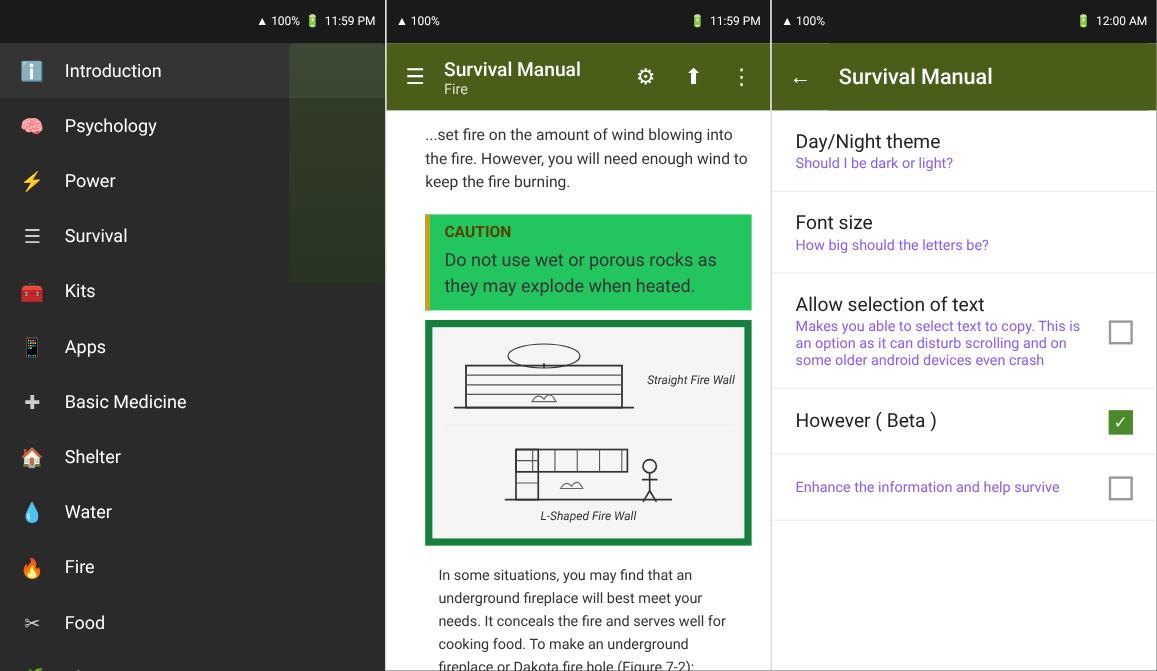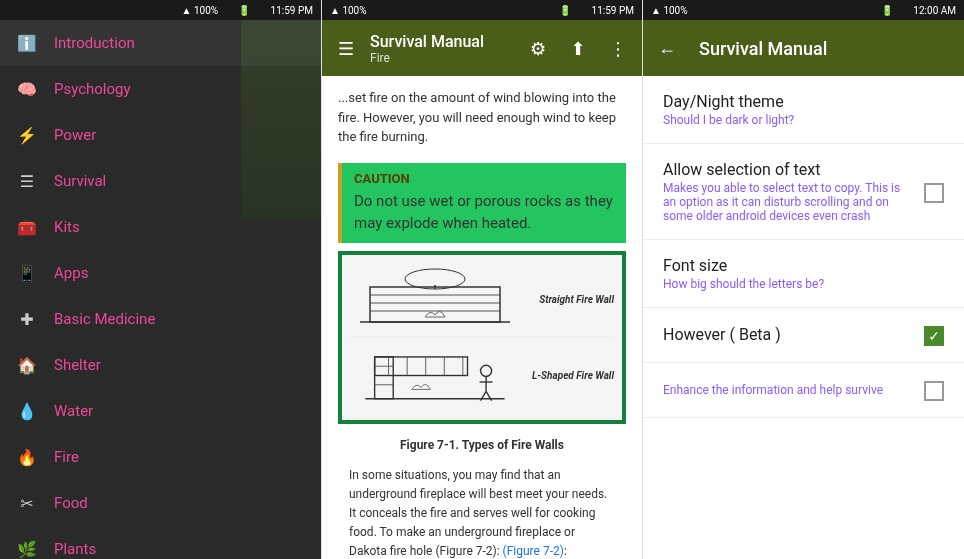--- a/index.html
+++ b/index.html
@@ -8,29 +8,29 @@
       height: 559px;
       display: flex;
       flex-direction: row;
       font-family: 'Roboto', Arial, sans-serif;
       overflow: hidden;
       background: #222;
     }
 
     
     .status-bar {
-      height: 20px;
+      height: 36px;
       background: #1a1a1a;
       display: flex;
       align-items: center;
       justify-content: flex-end;
       padding: 0 8px;
       font-size: 10px;
       color: #fff;
-      gap: 20px;
+      gap: 4px;
     }
 
     
     .panel-nav {
       width: 321px;
       height: 559px;
       background: #2a2a2a;
       display: flex;
       flex-direction: column;
       overflow: hidden;
@@ -65,21 +65,21 @@
       display: flex;
       align-items: center;
       justify-content: center;
       font-size: 16px;
       color: #ccc;
       flex-shrink: 0;
     }
 
     .nav-item .nav-label {
       font-size: 15px;
-      color: #ec4899;
+      color: #ffffff;
       font-weight: 400;
     }
 
     
     .nav-bg-overlay {
       position: absolute;
       right: 0;
       top: 0;
       width: 80px;
       height: 200px;
@@ -133,20 +133,21 @@
       color: #fff;
       cursor: pointer;
       font-size: 18px;
       border-radius: 4px;
     }
 
     .content-body {
       flex: 1;
       overflow-y: auto;
       padding: 0;
+      margin-left: 16px;
     }
 
     .content-text-intro {
       padding: 12px 16px 8px;
       font-size: 13px;
       color: #333;
       line-height: 1.5;
     }
 
     .caution-box {
@@ -164,35 +165,34 @@
     }
 
     .caution-text {
       font-size: 15px;
       color: #333;
       line-height: 1.5;
     }
 
     .fire-walls-img {
       margin: 8px 16px;
-      border: 4px solid #15803d;
+      border: 6px solid #15803d;
       background: #f5f5f5;
       padding: 8px;
-      font-weight: bold;
     }
 
     .fire-wall-section {
       display: flex;
       align-items: center;
       justify-content: space-between;
       padding: 4px 0;
       border-bottom: 1px solid #eee;
     }
 
-    .fire-wall-section:last-child { border-bottom: none; }
+    .fire-wall-section:last-child { border-bottom: none; flex-direction: column; }
 
     .fire-wall-label {
       font-size: 10px;
       color: #333;
       text-align: right;
       font-style: italic;
     }
 
     .figure-caption {
       padding: 6px 16px;
@@ -423,21 +423,20 @@
           <line x1="133" y1="42" x2="147" y2="42" stroke="#333" stroke-width="1.5"></line>
           <line x1="140" y1="52" x2="134" y2="62" stroke="#333" stroke-width="1.5"></line>
           <line x1="140" y1="52" x2="146" y2="62" stroke="#333" stroke-width="1.5"></line>
 
           <path d="M60,50 Q65,42 70,48 Q75,40 80,50 Z" fill="none" stroke="#666" stroke-width="1"></path>
         </svg>
         <span class="fire-wall-label">L-Shaped Fire Wall</span>
       </div>
     </div>
 
-    <div class="figure-caption">Figure 7-1. Types of Fire Walls</div>
 
     <div class="content-paragraph">
       <span>In some situations, you may find that an underground fireplace will best meet your needs. It conceals the fire and serves well for cooking food. To make an underground fireplace or Dakota fire hole (Figure 7-2):</span>
       <span class="content-link">(Figure 7-2)</span>:
     </div>
   </div>
 </div>
 
 <div class="panel-settings">
   <div class="status-bar">
@@ -453,31 +452,31 @@
 
     <div class="settings-item">
       <div class="settings-item-text">
         <div class="settings-item-title">Day/Night theme</div>
         <div class="settings-item-subtitle">Should I be dark or light?</div>
       </div>
     </div>
 
     <div class="settings-item">
       <div class="settings-item-text">
+        <div class="settings-item-title">Font size</div>
+        <div class="settings-item-subtitle">How big should the letters be?</div>
+      </div>
+    </div>
+
+    <div class="settings-item">
+      <div class="settings-item-text">
         <div class="settings-item-title">Allow selection of text</div>
         <div class="settings-item-subtitle">Makes you able to select text to copy. This is an option as it can disturb scrolling and on some older android devices even crash</div>
       </div>
       <div class="settings-checkbox"></div>
-    </div>
-
-    <div class="settings-item">
-      <div class="settings-item-text">
-        <div class="settings-item-title">Font size</div>
-        <div class="settings-item-subtitle">How big should the letters be?</div>
-      </div>
     </div>
 
     <div class="settings-item">
       <div class="settings-item-text">
         <div class="settings-item-title">However ( Beta )</div>
       </div>
       <div class="settings-checkbox checked">✓</div>
     </div>
 
     <div class="settings-item">

